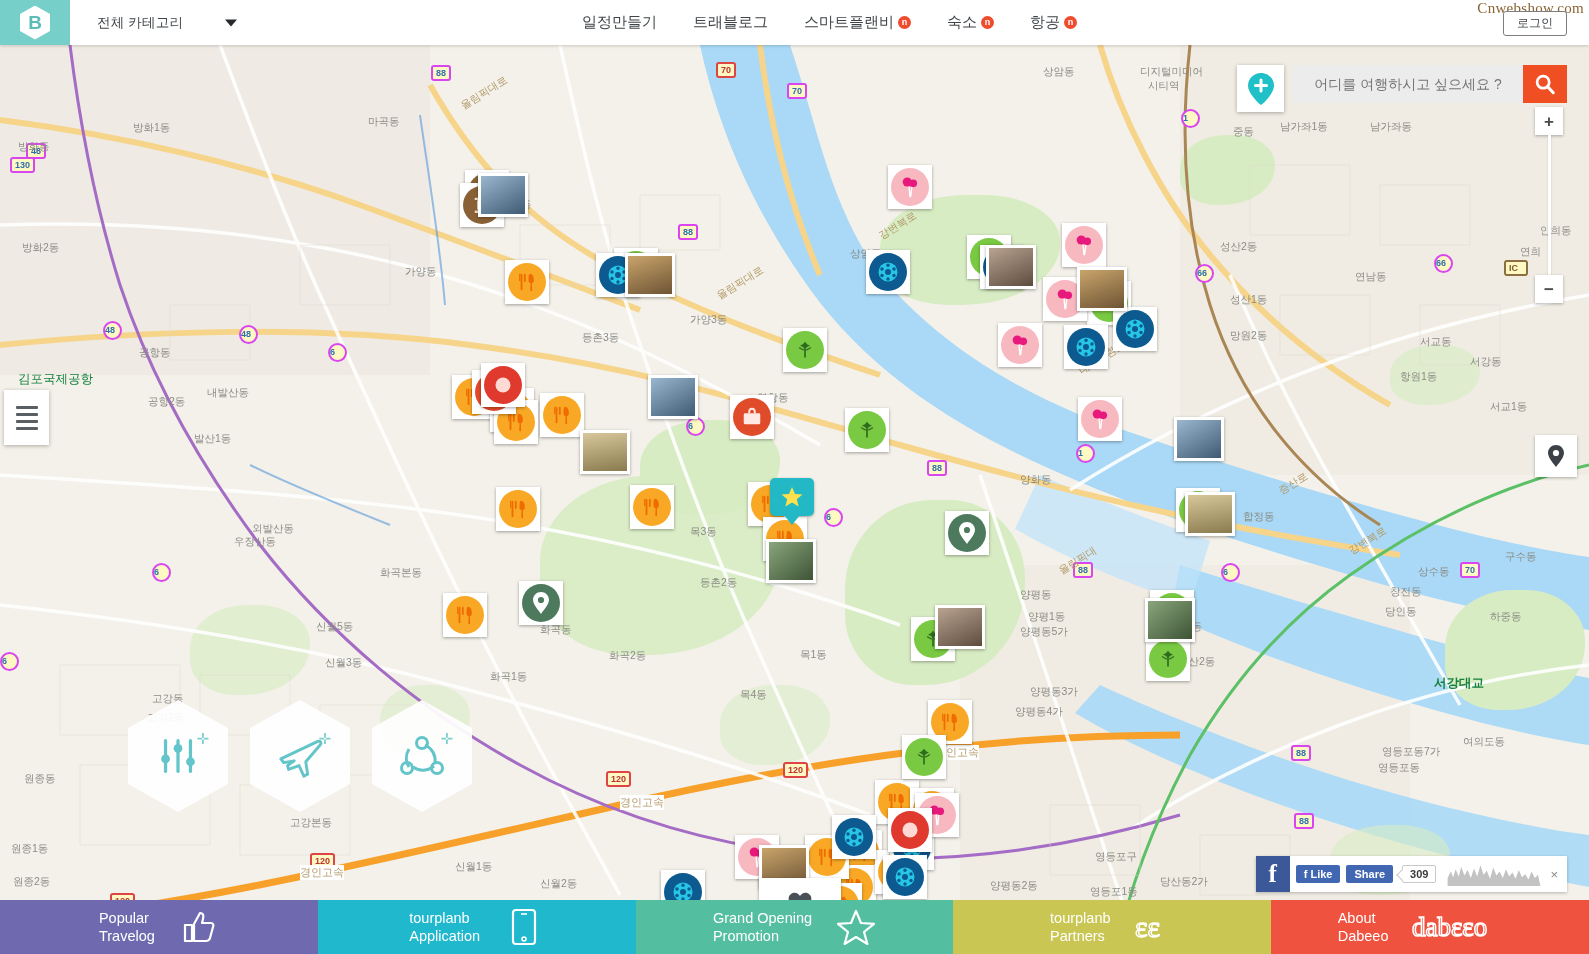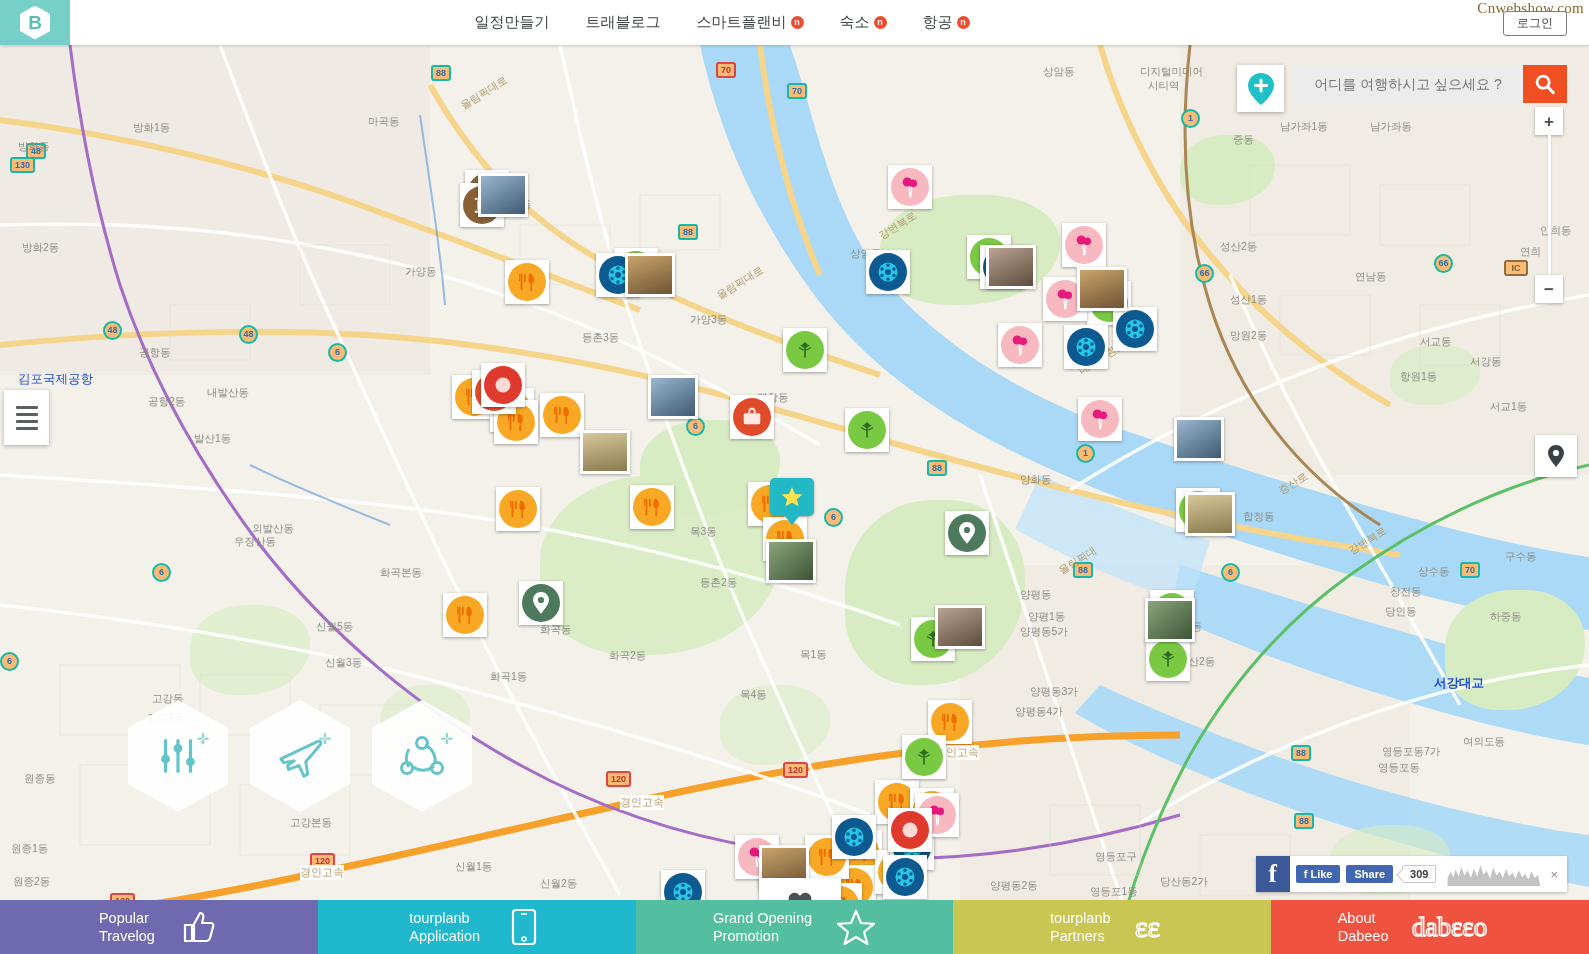--- a/index.html
+++ b/index.html
@@ -73,34 +73,34 @@
   }
   .map-canvas { position: absolute; inset: 0; }
 
   
   .land-a { position:absolute; background:#f4f1ea; }
   .land-b { position:absolute; background:#eae6dd; }
   .greensoft { position: absolute; background: #d8ecc4; border-radius: 48% 42% 55% 38%; }
   .road { position: absolute; background: #ffffff; }
 
   .shield {
-    position: absolute; background: #fdba74; border: 2px solid #14b8a6;
+    position: absolute; background: #fef9c3; border: 2px solid #d946ef;
     color: #2f6fad; font-size: 9px; font-weight: bold; border-radius: 3px;
-    padding: 1px 3px; line-height: 10px; text-align: center;
+    padding: 1px 3px; line-height: 10px; 
     font-family: "Liberation Sans", sans-serif;
   }
   .shield.red { border-color: #d44; color: #b33; }
   .shield.oval { border-radius: 50%; width: 19px; height: 19px; line-height: 15px; padding: 0; }
   .shield.badge { border-color: #8b6f3f; color: #7a5f33; }
 
   .plabel {
     position: absolute; font-size: 10.5px; color: #8b8b85;
     white-space: nowrap; font-family: "Liberation Sans", sans-serif;
   }
-  .plabel.big { font-size: 12.5px; color: #1d4ed8; }
+  .plabel.big { font-size: 12.5px; color: #15803d; }
   .plabel.rot { transform: rotate(-32deg); transform-origin: left center; color:#b39b6a;}
   .plabel.road { color: #b39b6a; font-size: 11px; }
 
   
   .m-card {
     position: absolute; background: #fff; padding: 3px;
     box-shadow: 0 1px 3px rgba(0,0,0,.35); cursor: pointer;
   }
   .m-ico { width: 38px; height: 38px; border-radius: 50%; display:flex; align-items:center; justify-content:center; }
   .m-ico svg { display:block; }
@@ -211,20 +211,24 @@
 
 <div id="app">
 
   <div class="header">
     <div class="logo-box">
       <div class="logo-hex">
         <span>B</span>
       </div>
     </div>
 
+    <div class="cat-select">
+      <span class="lbl">전체 카테고리</span>
+      <span class="cat-caret"></span>
+    </div>
 
     <div class="nav">
       <div class="nav-item">
         <span>일정만들기</span>
       </div>
       <div class="nav-item">
         <span>트래블로그</span>
       </div>
       <div class="nav-item">
         <span>스마트플랜비</span>
@@ -390,21 +394,21 @@
           <div class="plabel " style="left: 12px; top: 853px;">원종2동</div>
           <div class="plabel " style="left: 582px; top: 286px;">등촌3동</div>
           <div class="plabel " style="left: 648px; top: 343px;">등촌1동</div>
           <div class="plabel " style="left: 700px; top: 531px;">등촌2동</div>
           <div class="plabel " style="left: 690px; top: 480px;">목3동</div>
           <div class="plabel " style="left: 800px; top: 603px;">목1동</div>
           <div class="plabel " style="left: 740px; top: 643px;">목4동</div>
           <div class="plabel " style="left: 757px; top: 346px;">염창동</div>
           <div class="plabel " style="left: 850px; top: 202px;">상암동</div>
           <div class="plabel " style="left: 1043px; top: 20px;">상암동</div>
-          <div class="plabel " style="left: 1233px; top: 88px;">중동</div>
+          <div class="plabel " style="left: 1233px; top: 80px;">중동</div>
           <div class="plabel " style="left: 1220px; top: 195px;">성산2동</div>
           <div class="plabel " style="left: 1230px; top: 248px;">성산1동</div>
           <div class="plabel " style="left: 1355px; top: 225px;">연남동</div>
           <div class="plabel " style="left: 1520px; top: 200px;">연희</div>
           <div class="plabel " style="left: 1280px; top: 75px;">남가좌1동</div>
           <div class="plabel " style="left: 1370px; top: 75px;">남가좌동</div>
           <div class="plabel " style="left: 1230px; top: 284px;">망원2동</div>
           <div class="plabel " style="left: 1243px; top: 465px;">합정동</div>
           <div class="plabel " style="left: 1420px; top: 290px;">서교동</div>
           <div class="plabel " style="left: 1470px; top: 310px;">서강동</div>

